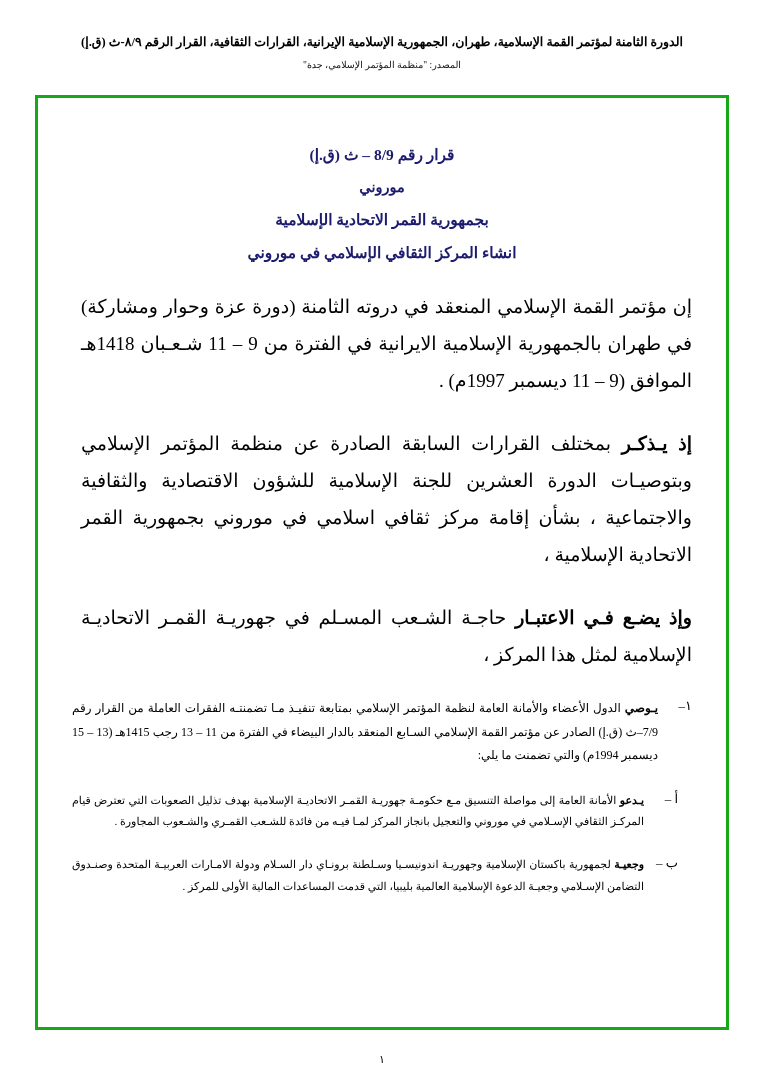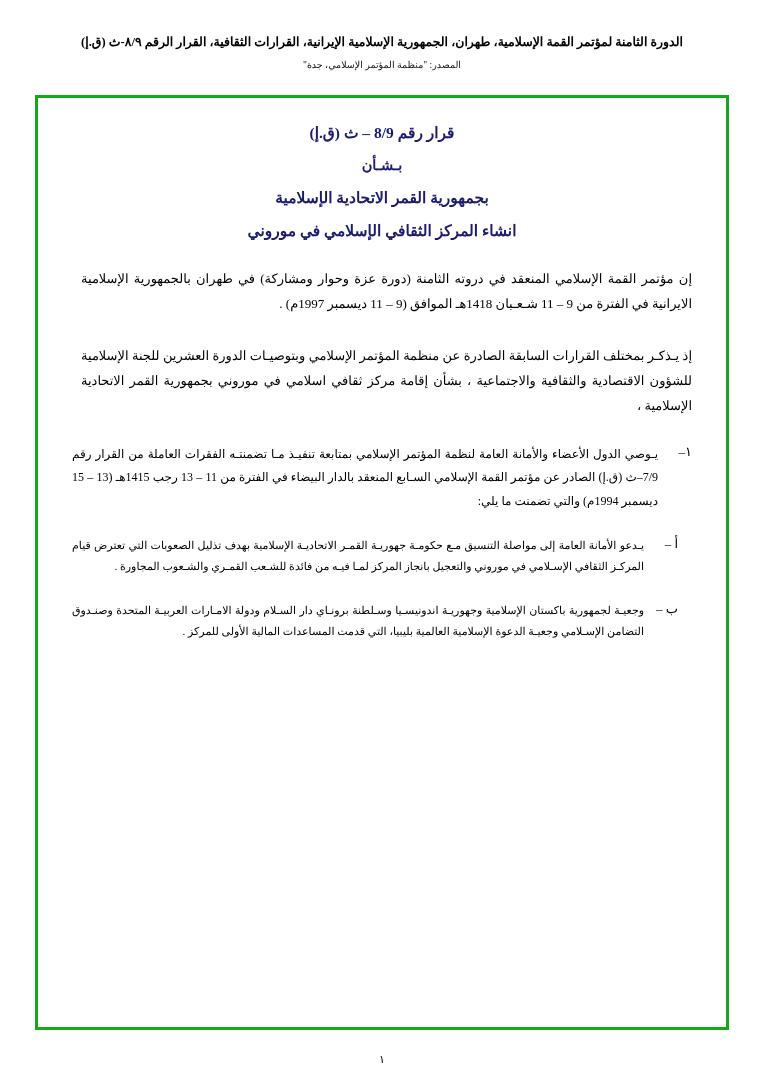--- a/index.html
+++ b/index.html
@@ -45,46 +45,47 @@
     left: 35px;
     bottom: 52px;
     border: 3px solid #17a81a;
     box-sizing: border-box;
     padding: 26px 34px 20px 34px;
     overflow: hidden;
   }
   .doc-title-group {
     text-align: center;
     direction: rtl;
+    margin-top: 22px;
   }
   .doc-title-line {
     font-weight: bold;
     color: #1c1c6e;
     font-size: 15.5px;
     margin-bottom: 15px;
     letter-spacing: 0.5px;
   }
   .doc-title-line.sub {
     font-size: 14.5px;
   }
   .doc-title-line.big {
     font-size: 15.5px;
   }
   .body-text {
     direction: rtl;
     text-align: justify;
-    font-size: 13px;
+    font-size: 19px;
     line-height: 1.95;
     margin: 0 0 14px 9px;
   }
   .para-block {
     margin-top: 26px;
   }
   .lead {
-    font-weight: normal;
+    font-weight: bold;
     letter-spacing: 0.6px;
   }
   .lead-wide {
     font-weight: bold;
     letter-spacing: 2.2px;
   }
   .numbered {
     display: flex;
     direction: rtl;
     margin-top: 24px;
@@ -139,36 +140,42 @@
 
   <div class="header-block">
     <div class="header-title">الدورة الثامنة لمؤتمر القمة الإسلامية، طهران، الجمهورية الإسلامية الإيرانية، القرارات الثقافية، القرار الرقم ٨/٩-ث (ق.إ)</div>
     <div class="header-source">المصدر: "منظمة المؤتمر الإسلامي، جدة"</div>
   </div>
 
   <div class="frame">
 
     <div class="doc-title-group">
       <div class="doc-title-line big">قرار رقم 8/9 – ث (ق.إ)</div>
-      <div class="doc-title-line sub">بـشـأن</div>
+      <div class="doc-title-line sub">موروني</div>
       <div class="doc-title-line big">بجمهورية القمر الاتحادية الإسلامية</div>
       <div class="doc-title-line big">انشاء المركز الثقافي الإسلامي في موروني</div>
     </div>
 
     <div class="para-block">
       <p class="body-text">إن مؤتمر القمة الإسلامي المنعقد في دروته الثامنة (دورة عزة وحوار ومشاركة) في طهران بالجمهورية الإسلامية الايرانية في الفترة من 9 – 11 شـعـبان 1418هـ الموافق (9 – 11 ديسمبر 1997م) .</p>
     </div>
 
     <div class="para-block">
       <p class="body-text">
         <span class="lead">إذ يـذكـر</span>
         <span>بمختلف القرارات السابقة الصادرة عن منظمة المؤتمر الإسلامي وبتوصيـات الدورة العشرين للجنة الإسلامية للشؤون الاقتصادية والثقافية والاجتماعية ، بشأن إقامة مركز ثقافي اسلامي في موروني بجمهورية القمر الاتحادية الإسلامية ،</span>
       </p>
     </div>
 
+    <div class="para-block">
+      <p class="body-text">
+        <span class="lead-wide">وإذ يضـع فـي الاعتبـار</span>
+        <span>حاجـة الشـعب المسـلم في جهوريـة القمـر الاتحاديـة الإسلامية لمثل هذا المركز ،</span>
+      </p>
+    </div>
 
     <div class="numbered">
       <div class="marker">١–</div>
       <div class="content">
         <span class="lead">يـوصي</span>
         <span>الدول الأعضاء والأمانة العامة لنظمة المؤتمر الإسلامي بمتابعة تنفيـذ مـا تضمنتـه الفقرات العاملة من القرار رقم 7/9–ث (ق.إ) الصادر عن مؤتمر القمة الإسلامي السـابع المنعقد بالدار البيضاء في الفترة من 11 – 13 رجب 1415هـ (13 – 15 ديسمبر 1994م) والتي تضمنت ما يلي:</span>
       </div>
     </div>
 
     <div class="sub-item">

